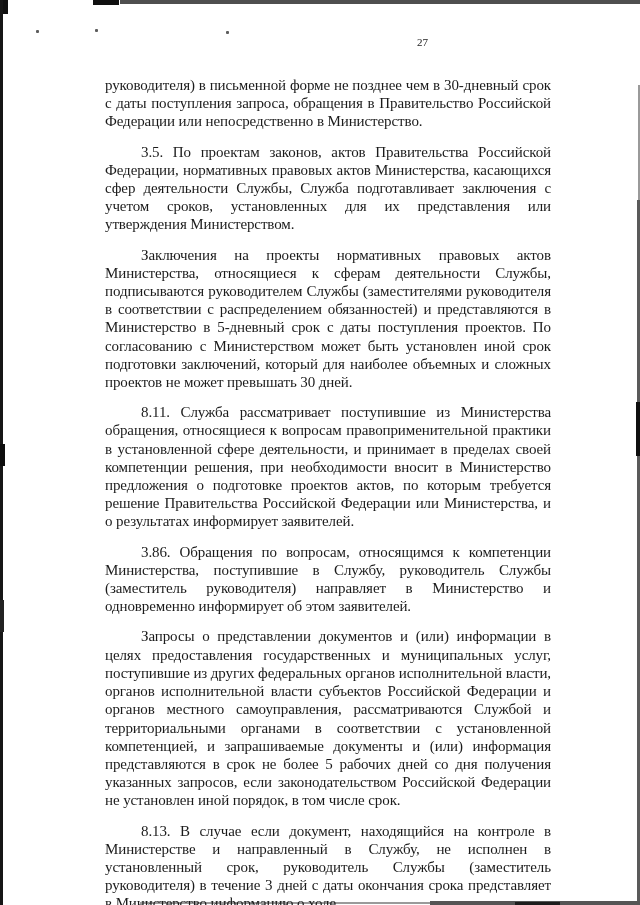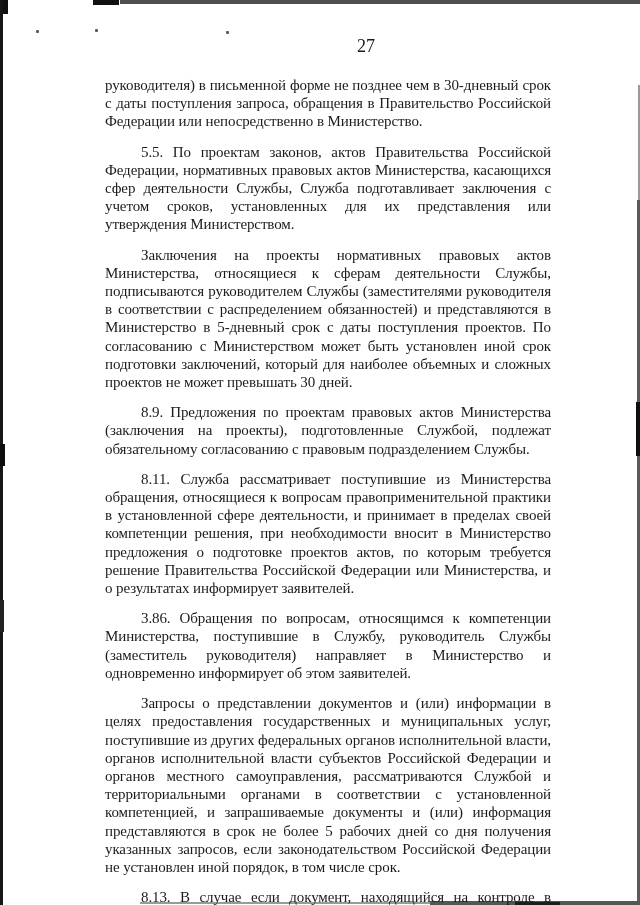--- a/index.html
+++ b/index.html
@@ -29,26 +29,26 @@
   .edge-bottom-dark  { left: 430px; top: 901px; width: 210px; height: 4px;   background: #555555; }
   .edge-bottom-black { left: 515px; top: 902px; width: 45px;  height: 3px;   background: #1d1d1d; }
   .speck  { width: 3px; height: 3px; background: #5d5d5d; border-radius: 1px; }
   .speck1 { left: 36px;  top: 30px; }
   .speck2 { left: 95px;  top: 29px; }
   .speck3 { left: 226px; top: 31px; }
 
   
   .page-number {
     position: absolute;
-    left: 296px;
+    left: 288px;
     top: 36px;
     width: 140px;
-    text-align: center;
+    text-align: right;
     font-family: "Liberation Serif", "DejaVu Serif", serif;
-    font-size: 18px;
+    font-size: 11px;
     color: #1b1b1b;
   }
   .text-block {
     position: absolute;
     left: 93px;
     top: 64px;
     width: 470px;
     font-family: "Liberation Serif", "DejaVu Serif", serif;
     font-size: 15px;
     line-height: 18.2px;
@@ -82,21 +82,20 @@
   <div class="artifact edge-bottom-dark"></div>
   <div class="artifact edge-bottom-black"></div>
   <div class="artifact speck speck1"></div>
   <div class="artifact speck speck2"></div>
   <div class="artifact speck speck3"></div>
 
   <div class="page-number">27</div>
 
   <div class="text-block" id="paragraphs">
       <p class="para">руководителя) в письменной форме не позднее чем в 30-дневный срок с даты поступления запроса, обращения в Правительство Российской Федерации или непосредственно в Министерство.</p>
-      <p class="para indent">5.5. По проектам законов, актов Правительства Российской Федерации, нормативных правовых актов Министерства, касающихся сфер деятельности Службы, Служба подготавливает заключения с учетом сроков, установленных для их представления или утверждения Министерством.</p>
+      <p class="para indent">3.5. По проектам законов, актов Правительства Российской Федерации, нормативных правовых актов Министерства, касающихся сфер деятельности Службы, Служба подготавливает заключения с учетом сроков, установленных для их представления или утверждения Министерством.</p>
       <p class="para indent">Заключения на проекты нормативных правовых актов Министерства, относящиеся к сферам деятельности Службы, подписываются руководителем Службы (заместителями руководителя в соответствии с распределением обязанностей) и представляются в Министерство в 5-дневный срок с даты поступления проектов. По согласованию с Министерством может быть установлен иной срок подготовки заключений, который для наиболее объемных и сложных проектов не может превышать 30 дней.</p>
-      <p class="para indent">8.9. Предложения по проектам правовых актов Министерства (заключения на проекты), подготовленные Службой, подлежат обязательному согласованию с правовым подразделением Службы.</p>
       <p class="para indent">8.11. Служба рассматривает поступившие из Министерства обращения, относящиеся к вопросам правоприменительной практики в установленной сфере деятельности, и принимает в пределах своей компетенции решения, при необходимости вносит в Министерство предложения о подготовке проектов актов, по которым требуется решение Правительства Российской Федерации или Министерства, и о результатах информирует заявителей.</p>
       <p class="para indent">3.86. Обращения по вопросам, относящимся к компетенции Министерства, поступившие в Службу, руководитель Службы (заместитель руководителя) направляет в Министерство и одновременно информирует об этом заявителей.</p>
       <p class="para indent">Запросы о представлении документов и (или) информации в целях предоставления государственных и муниципальных услуг, поступившие из других федеральных органов исполнительной власти, органов исполнительной власти субъектов Российской Федерации и органов местного самоуправления, рассматриваются Службой и территориальными органами в соответствии с установленной компетенцией, и запрашиваемые документы и (или) информация представляются в срок не более 5 рабочих дней со дня получения указанных запросов, если законодательством Российской Федерации не установлен иной порядок, в том числе срок.</p>
       <p class="para indent">8.13. В случае если документ, находящийся на контроле в Министерстве и направленный в Службу, не исполнен в установленный срок, руководитель Службы (заместитель руководителя) в течение 3 дней с даты окончания срока представляет в Министерство информацию о ходе</p>
     </div>
 </div>
 
 </body></html>

